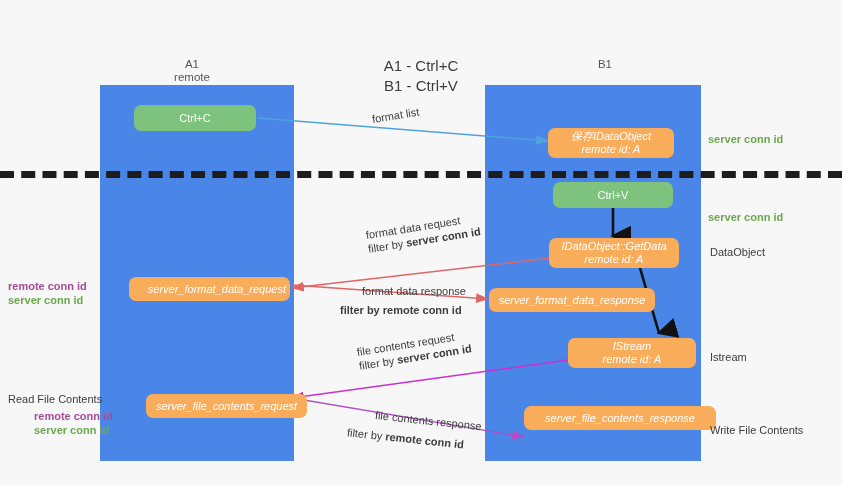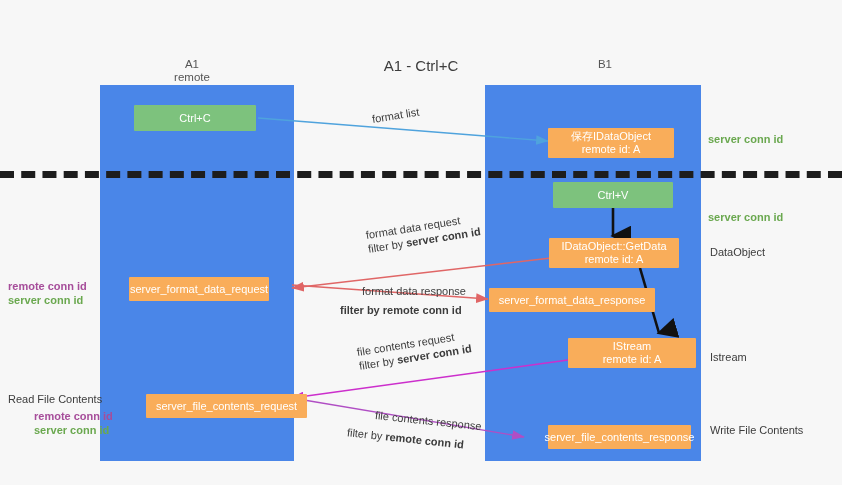--- a/index.html
+++ b/index.html
@@ -26,25 +26,25 @@
 
   
   .lane{background:#4a86e8;}
 
   
   .node{
     box-sizing:border-box;
     display:flex;align-items:center;justify-content:center;
     text-align:center;color:#ffffff;
     font-size:11px;line-height:13px;
-    border-radius:1px;
+    border-radius:7px;
     padding:2px 4px;
   }
   .node.green{background:#7dc27d;}
-  .node.orange{background:#f9ad5a;}
+  .node.orange{background:#f9ad5a;font-style:italic;}
   .node .l2{display:block;}
 
   
   .lbl{font-size:11px;line-height:14px;color:#3c3c3c;white-space:nowrap;}
   .lbl.green{color:#6aa84f;}
   .lbl.purple{color:#a64d9a;}
   .rot-up{transform:rotate(-9deg);transform-origin:left center;}
   .rot-dn{transform:rotate(6deg);transform-origin:left center;}
   .bold{font-weight:bold;}
 
@@ -56,20 +56,21 @@
 
   svg#wires{position:absolute;left:0;top:0;width:842px;height:485px;pointer-events:none;}
 </style>
 </head>
 <body>
 
 <div id="stage">
 
   <div class="abs" id="title">
     <div>A1 - Ctrl+C</div>
+    <div>B1 - Ctrl+V</div>
   </div>
 
   <div class="abs col-head" style="left:132px;top:58px;width:120px;">
     <div>A1</div>
     <div>remote</div>
   </div>
 
   <div class="abs col-head" style="left:540px;top:58px;width:130px;">
     <div>B1</div>
   </div>
@@ -130,33 +131,33 @@
   <div class="abs node orange" style="left:549px;top:238px;width:130px;height:30px;flex-direction:column;justify-content:space-between;">
     <span>IDataObject::GetData</span>
     <span class="l2">remote id: A</span>
   </div>
 
   <div class="abs node orange" style="left:568px;top:338px;width:128px;height:30px;flex-direction:column;">
     <span>IStream</span>
     <span class="l2">remote id: A</span>
   </div>
 
-  <div class="abs node orange" style="left:129px;top:277px;width:140px;height:24px;">
+  <div class="abs node orange" style="left:129px;top:277px;width:161px;height:24px;justify-content:flex-end;">
     <span>server_format_data_request</span>
   </div>
 
   <div class="abs node orange" style="left:489px;top:288px;width:166px;height:24px;justify-content:center;">
     <span>server_format_data_response</span>
   </div>
 
   <div class="abs node orange" style="left:146px;top:394px;width:161px;height:24px;">
     <span>server_file_contents_request</span>
   </div>
 
-  <div class="abs node orange" style="left:524px;top:425px;width:143px;height:24px;margin-left:24px;">
+  <div class="abs node orange" style="left:524px;top:406px;width:192px;height:24px;">
     <span>server_file_contents_response</span>
   </div>
 
   <div class="abs lbl rot-up" style="left:372px;top:112px;">format list</div>
 
   <div class="abs rot-up" style="left:367px;top:228px;">
     <div class="lbl">format data request</div>
     <div class="lbl">
       <span>filter by</span>
       <span class="green bold">server conn id</span>

